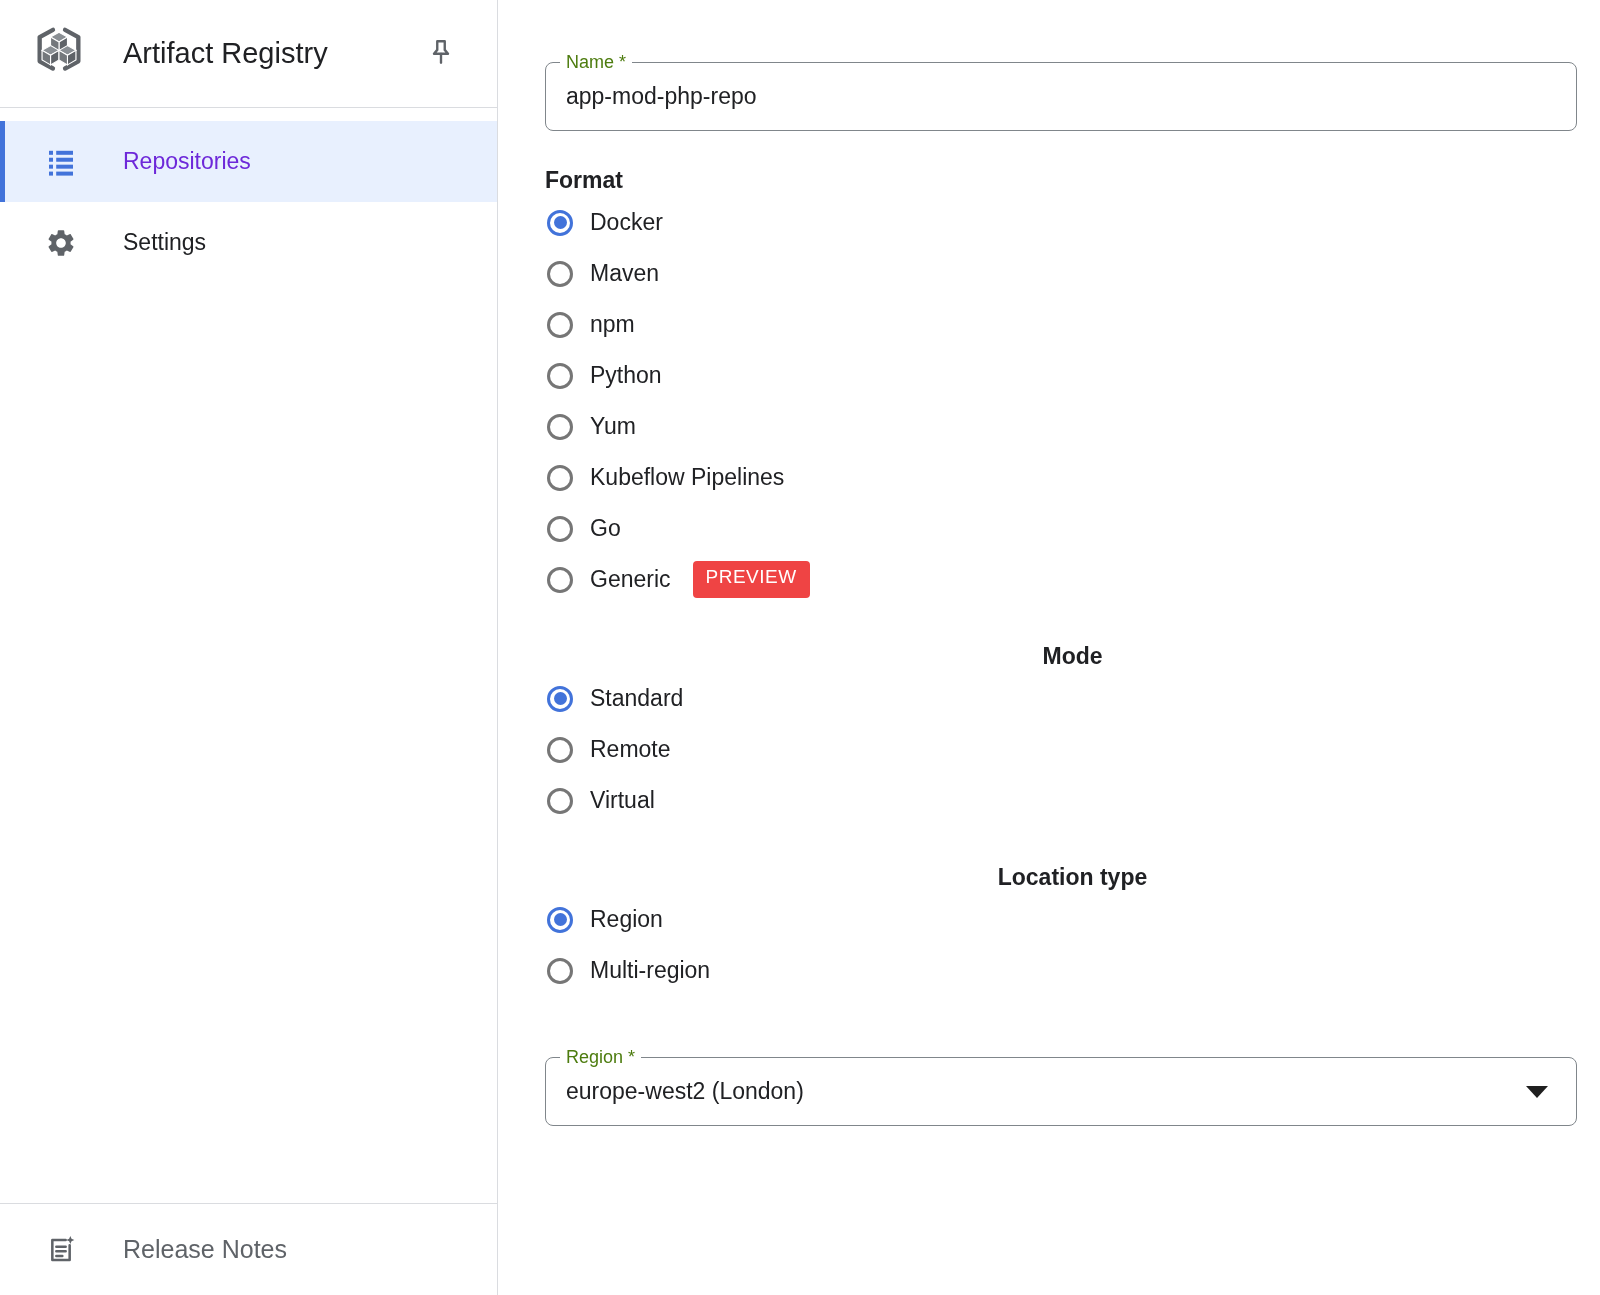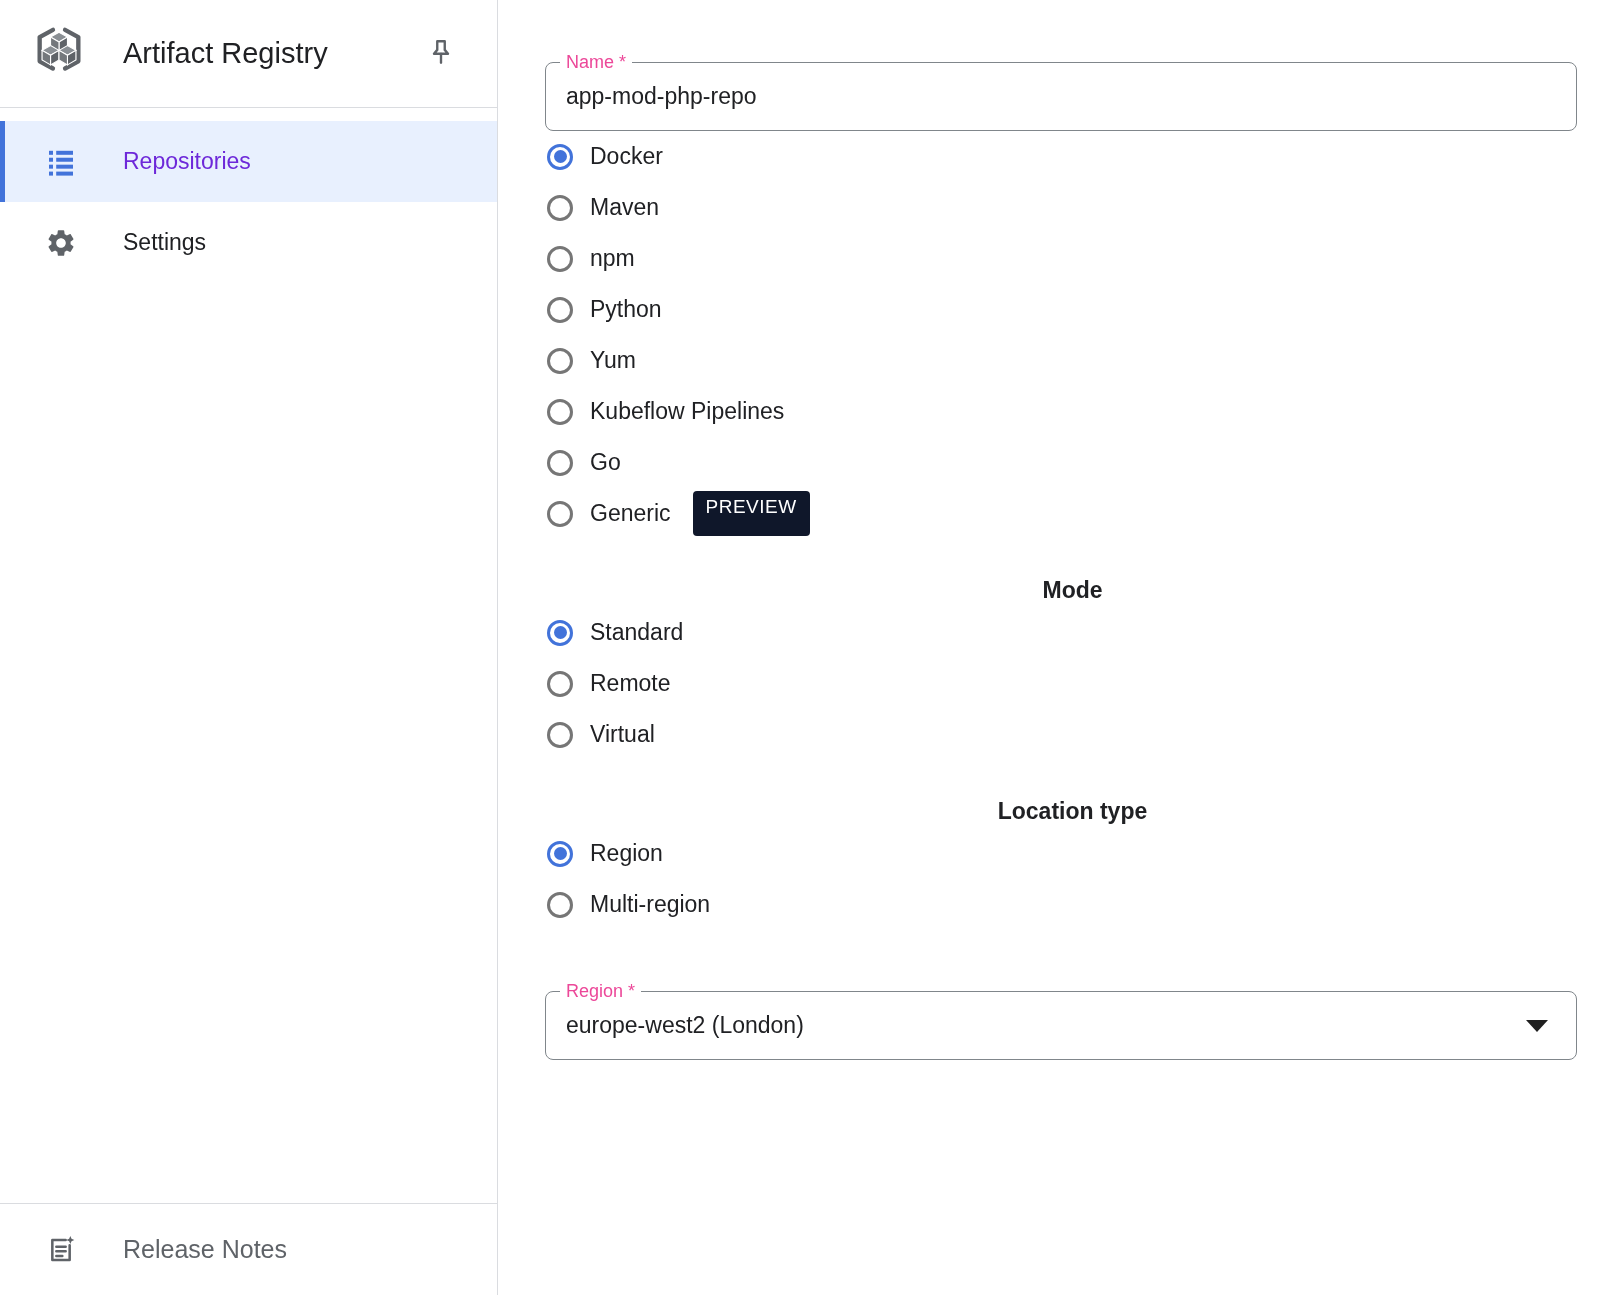--- a/index.html
+++ b/index.html
@@ -95,21 +95,21 @@
     border: 1px solid #80868b;
     border-radius: 8px;
     background: #fff;
   }
   .mfield-label {
     position: absolute;
     top: -12px; left: 14px;
     background: #fff;
     padding: 0 6px;
     font-size: 18px;
-    color: #ec4899;
+    color: #4d7c0f;
     line-height: 22px;
     white-space: nowrap;
   }
   .mfield input {
     width: calc(100% - 40px);
     height: 100%;
     margin: 0 20px;
     border: none; outline: none;
     font-family: "Liberation Sans", sans-serif;
     font-size: 23px;
@@ -155,25 +155,25 @@
     flex: 0 0 auto;
     display: flex; align-items: center; justify-content: center;
     background: #fff;
   }
   .radio-row.selected .radio-outer { border-color: #4273da; }
   .radio-dot { width: 13px; height: 13px; border-radius: 50%; background: transparent; }
   .radio-row.selected .radio-dot { background: #4273da; }
   .radio-label { margin-left: 17px; font-size: 23px; color: #202124; }
   .badge-preview {
     margin-left: 22px;
-    background: #0f172a;
+    background: #ef4444;
     color: #fff;
     font-size: 19px;
     letter-spacing: 0.5px;
-    padding: 5px 13px 18px;
+    padding: 5px 13px 10px;
     border-radius: 4px;
   }
   .region-wrap { margin-top: 61px; }
 </style>
 </head>
 <body>
 
 <div class="app">
 
   <aside class="sidebar">
@@ -254,20 +254,21 @@
 
   <main class="main">
 
     <div class="content">
 
       <div class="mfield">
         <span class="mfield-label">Name *</span>
         <input type="text" value="app-mod-php-repo" style="">
       </div>
 
+      <div class="section-heading">Format</div>
       <div>
         <div class="radio-row selected">
           <span class="radio-outer">
               <span class="radio-dot"></span>
             </span>
           <span class="radio-label">Docker</span>
         </div>
         <div class="radio-row">
           <span class="radio-outer">
               <span class="radio-dot"></span>

